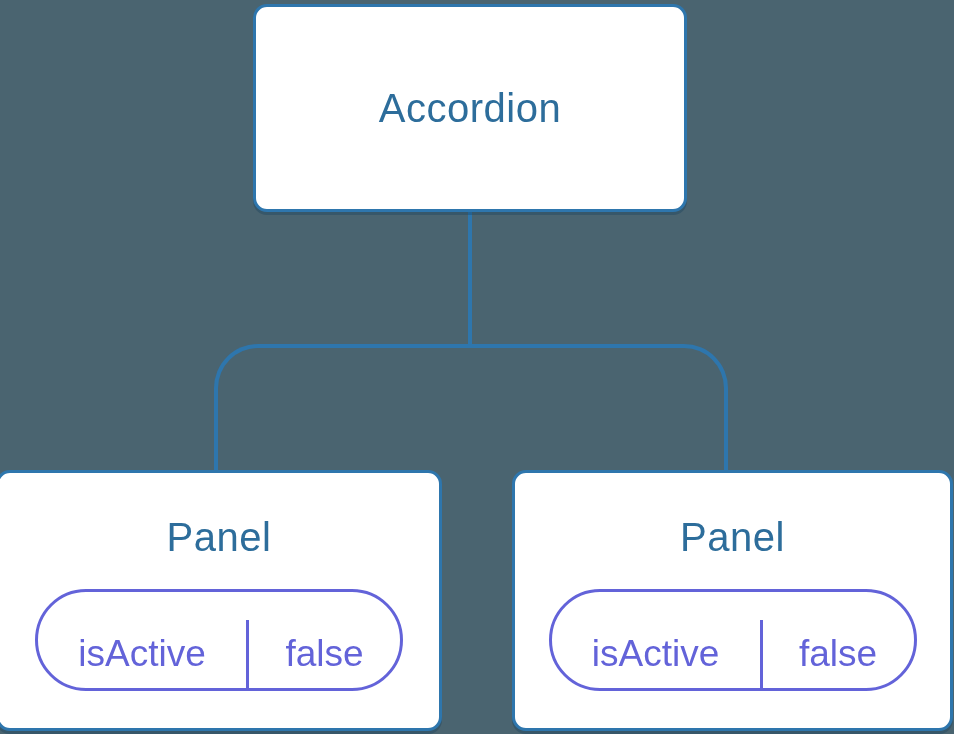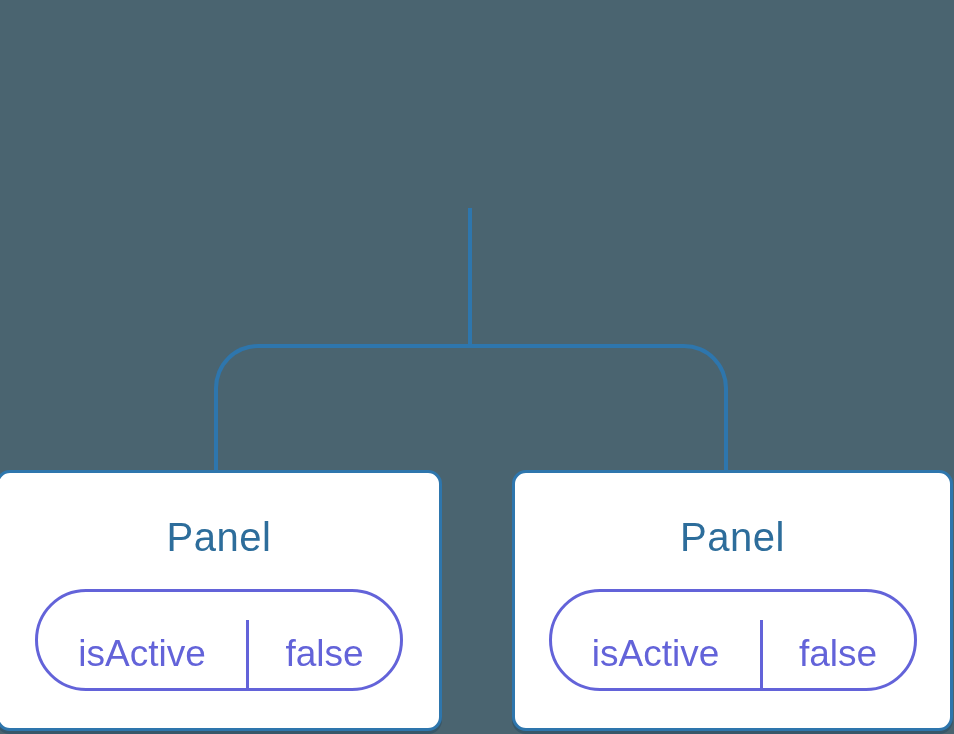--- a/index.html
+++ b/index.html
@@ -87,20 +87,23 @@
   .pill-value { flex: 1 1 auto; text-align: right; }
 </style>
 </head>
 <body>
 
 <div class="stage">
 
   <div class="stem"></div>
   <div class="bracket"></div>
 
+  <div class="node root-node">
+    <span class="node-label">Accordion</span>
+  </div>
 
   <div class="node panel-node panel-left">
     <span class="node-label">Panel</span>
     <div class="pill">
       <span class="pill-cell pill-name">isActive</span>
       <span class="pill-cell pill-value">false</span>
     </div>
   </div>
 
   <div class="node panel-node panel-right">

